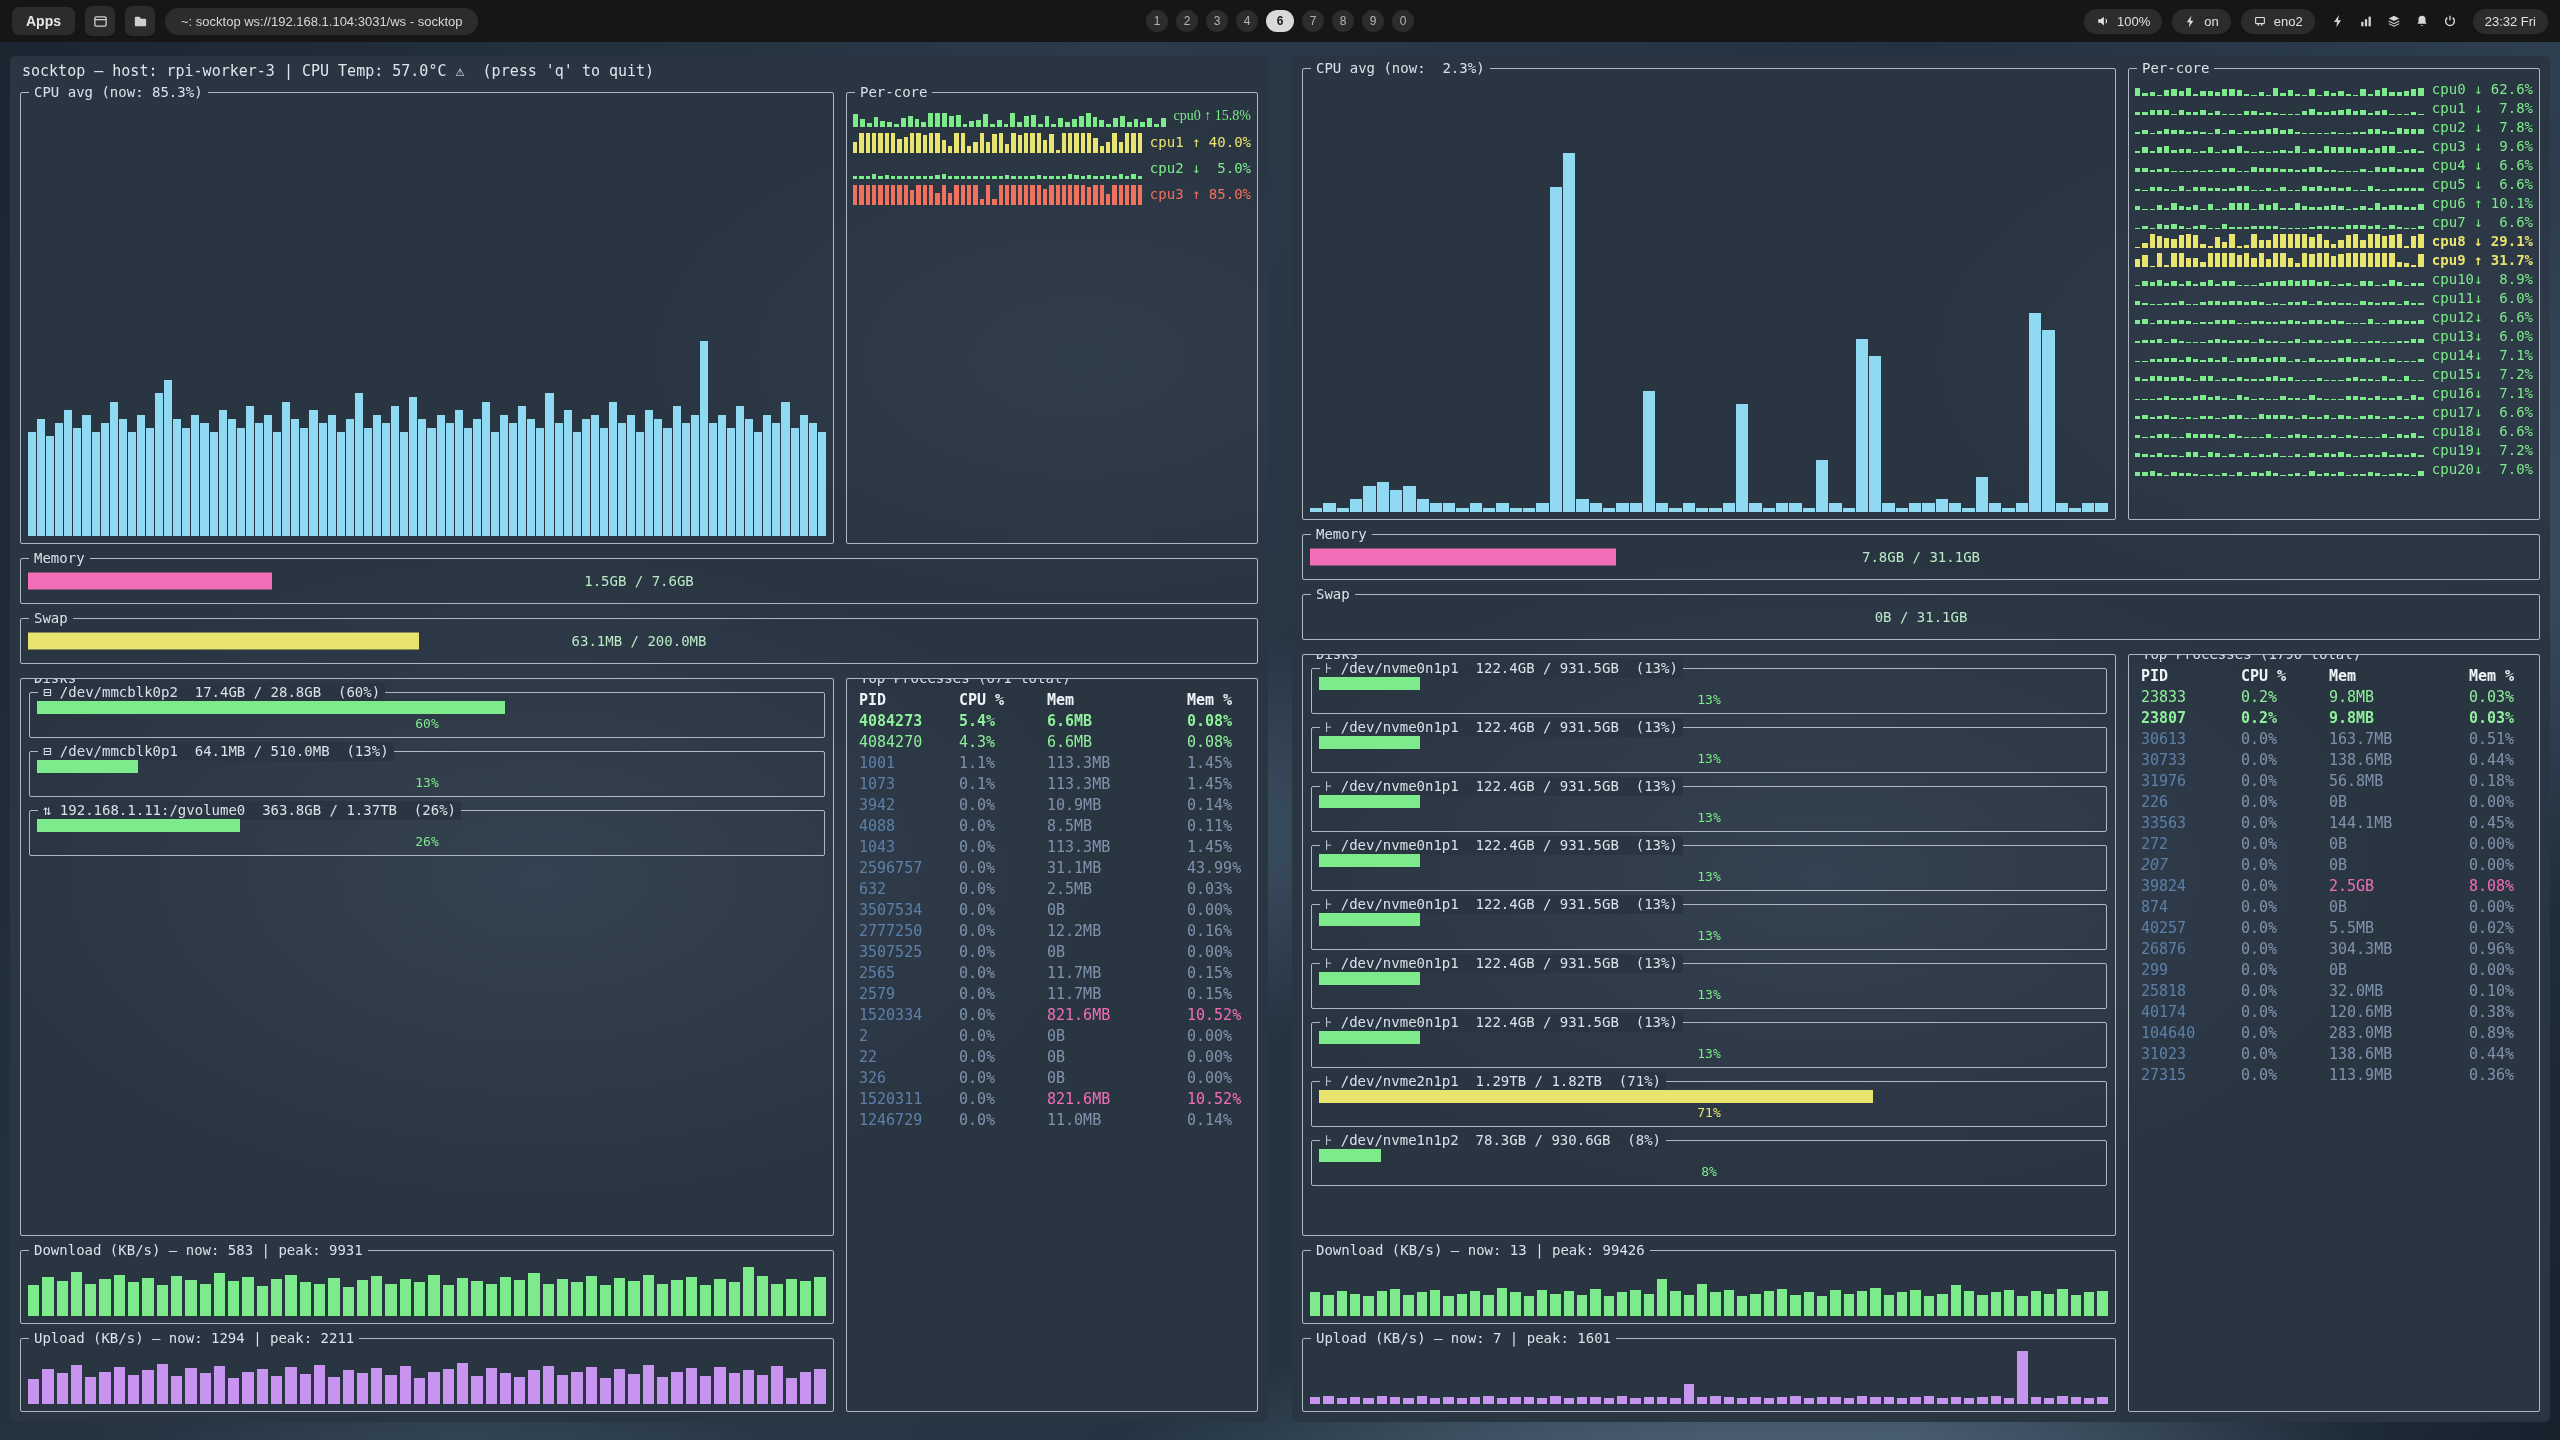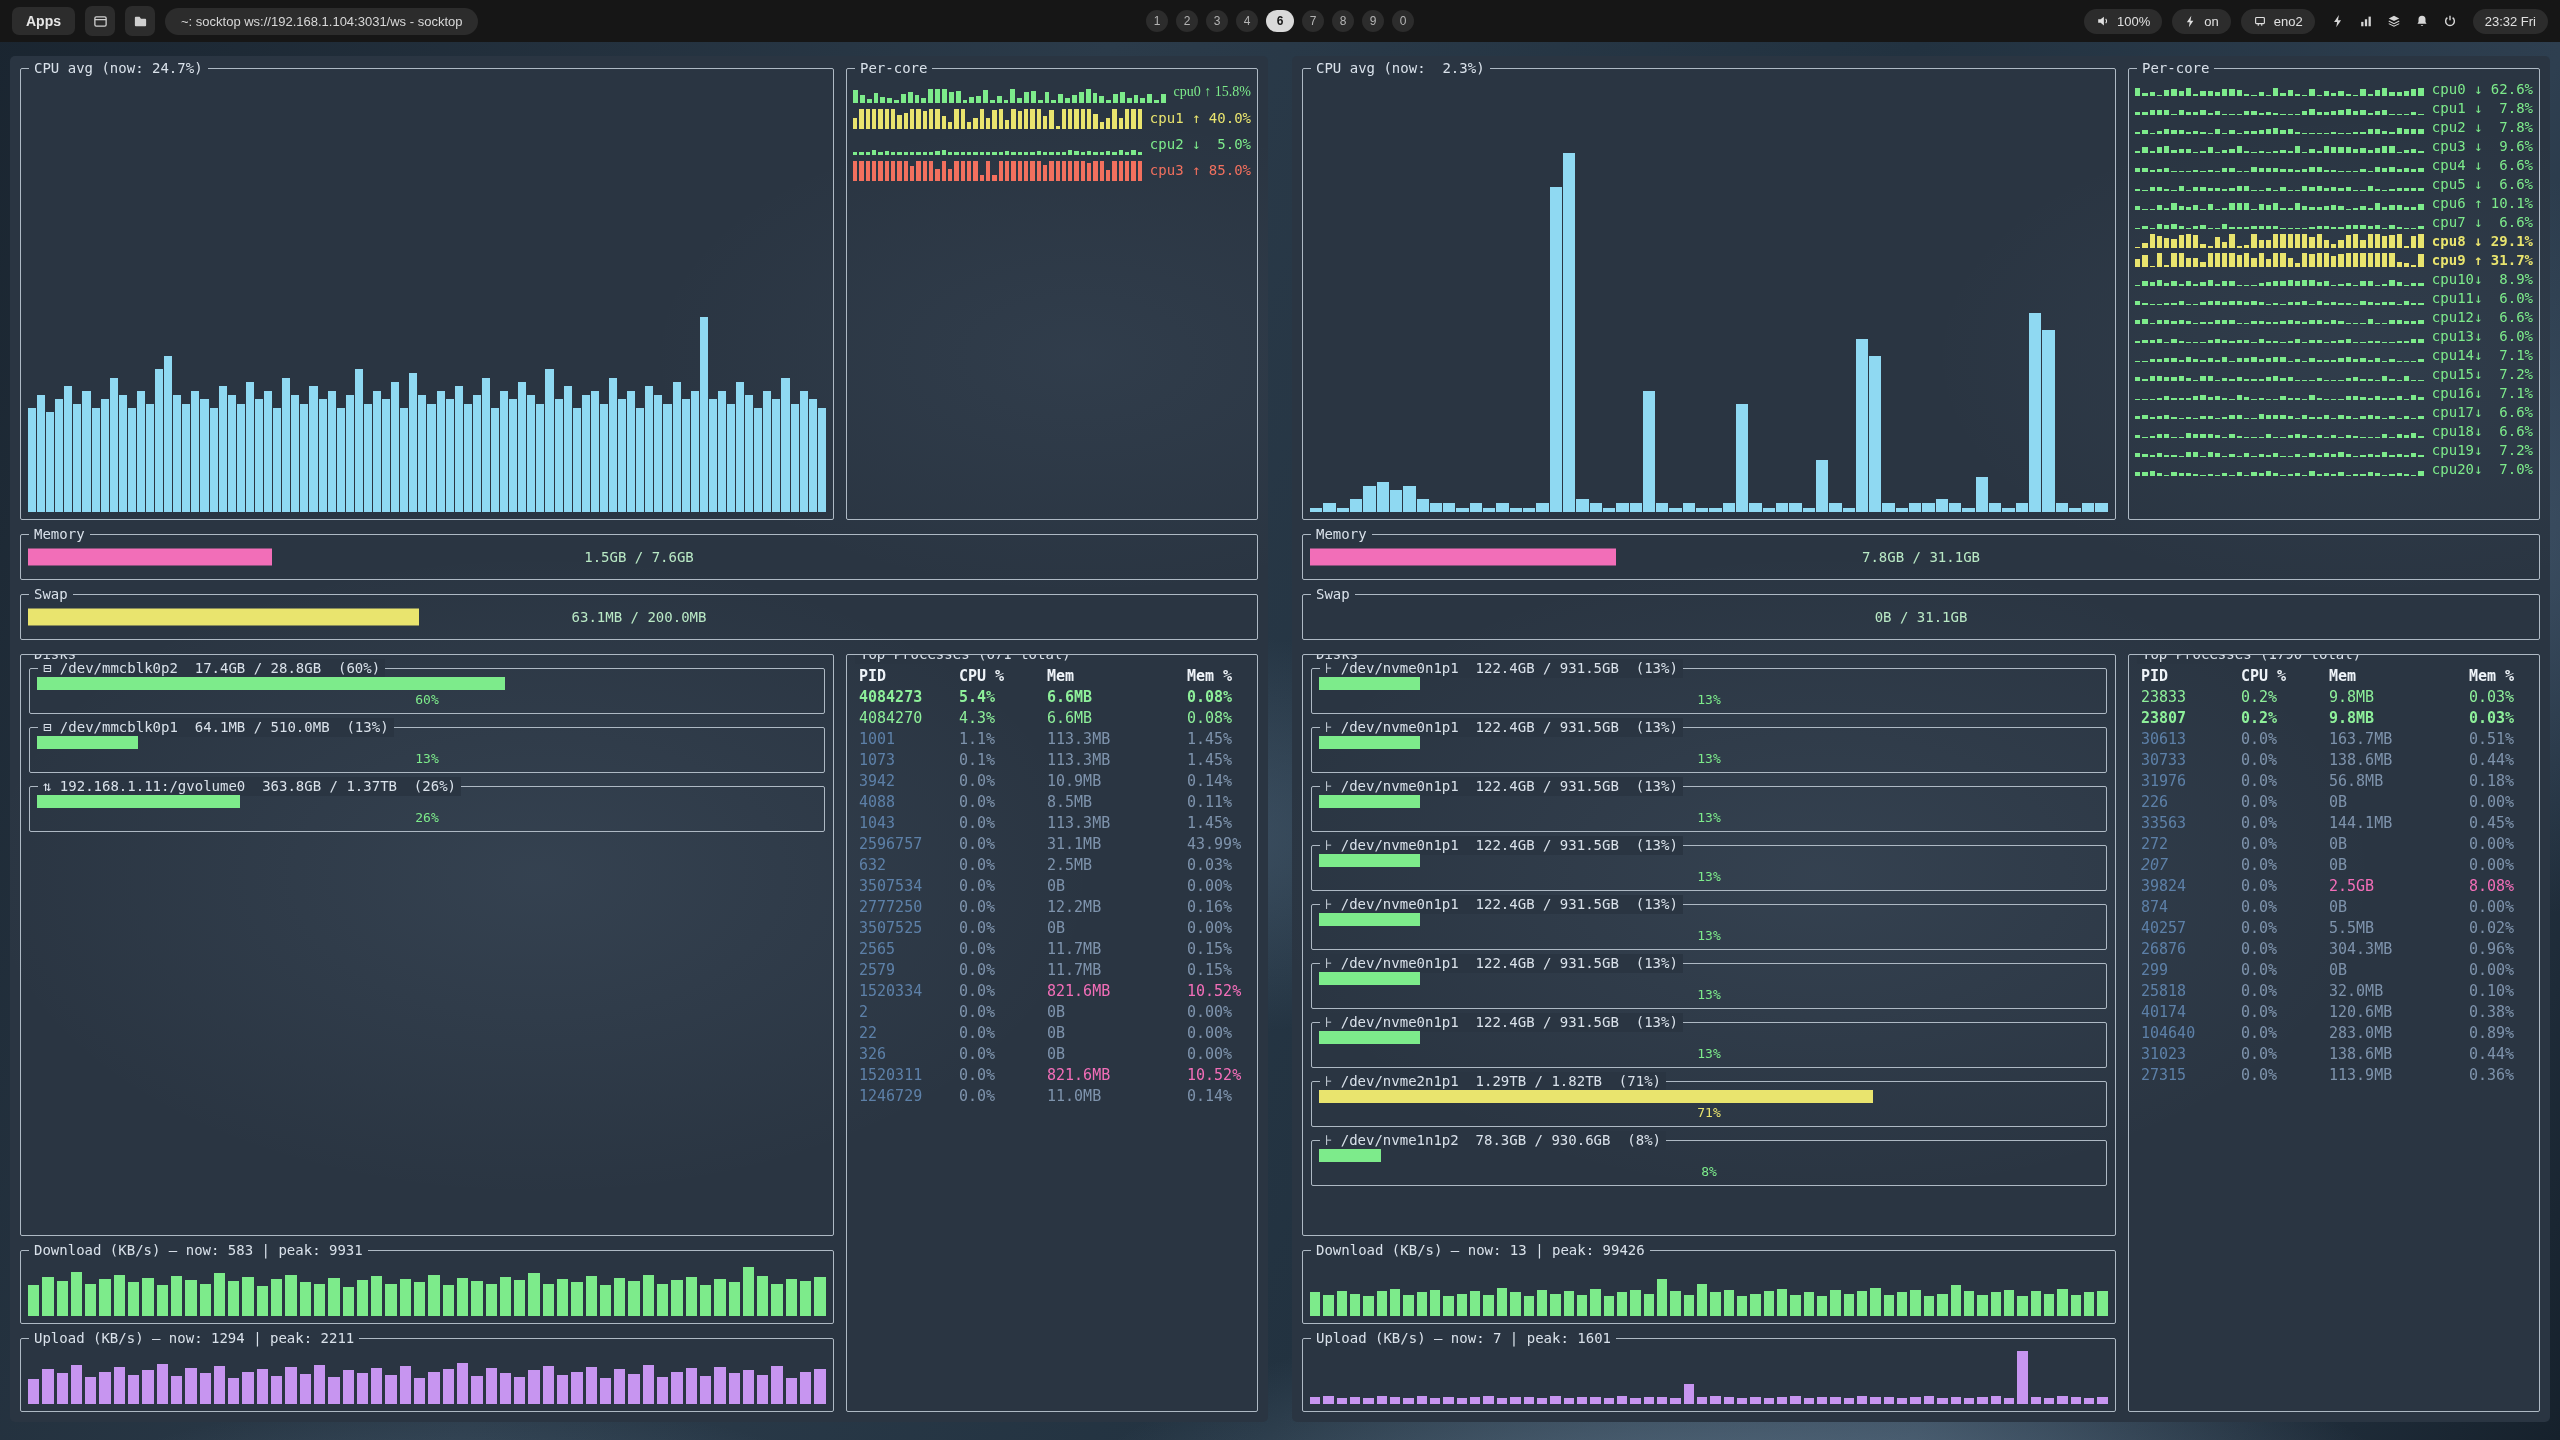--- a/index.html
+++ b/index.html
@@ -192,23 +192,24 @@
           </svg>
         </span>
     </div>
     <div class="pill">23:32 Fri</div>
   </div>
 </div>
 
 <div class="desktop">
 
   <div class="term left">
+    <div class="term-title">socktop — host: rpi-worker-3 | CPU Temp: 57.0°C ⚠  (press 'q' to quit)</div>
     <div class="row1">
       <div class="panel cpu-panel">
-        <span class="panel-title">CPU avg (now: 24.7%)</span>
+        <span class="panel-title">CPU avg (now: 85.3%)</span>
         <div class="chart" style="gap: 1px;">
             <div style="height: 24%; background: rgb(143, 217, 242);"></div>
             <div style="height: 27%; background: rgb(143, 217, 242);"></div>
             <div style="height: 23%; background: rgb(143, 217, 242);"></div>
             <div style="height: 26%; background: rgb(143, 217, 242);"></div>
             <div style="height: 29%; background: rgb(143, 217, 242);"></div>
             <div style="height: 25%; background: rgb(143, 217, 242);"></div>
             <div style="height: 28%; background: rgb(143, 217, 242);"></div>
             <div style="height: 24%; background: rgb(143, 217, 242);"></div>
             <div style="height: 26%; background: rgb(143, 217, 242);"></div>

